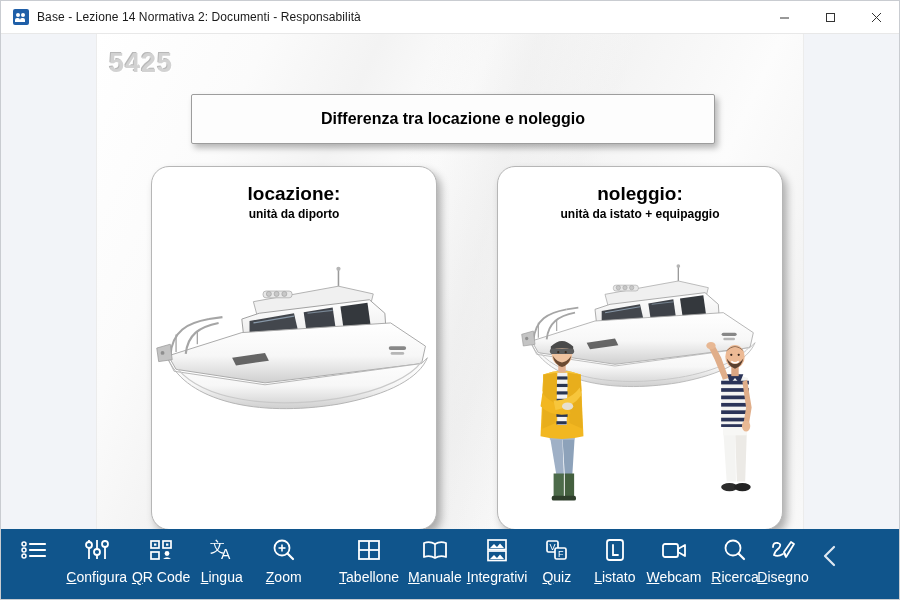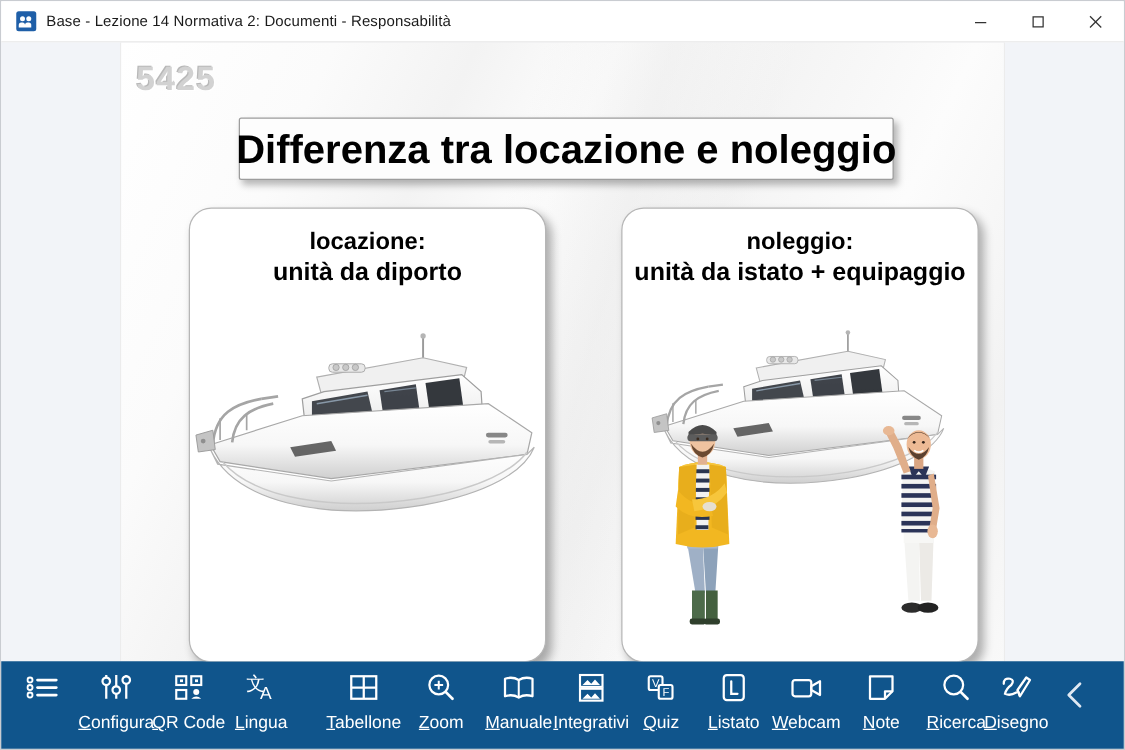--- a/index.html
+++ b/index.html
@@ -138,21 +138,21 @@
     background: #fdfdfd;
     border: 1px solid #9d9d9d;
     border-radius: 2px;
     display: flex;
     align-items: center;
     justify-content: center;
     box-shadow: 3px 4px 6px rgba(0,0,0,0.28);
     z-index: 3;
   }
   .title-banner-text {
-    font-size: 32px;
+    font-size: 16px;
     font-weight: bold;
     color: #000000;
     white-space: nowrap;
   }
 
   .cards {
     position: absolute;
     left: 22px;
     top: 132px;
     width: 664px;
@@ -176,21 +176,21 @@
     text-align: center;
     line-height: 1.18;
   }
   .card-title {
     font-size: 19px;
     font-weight: bold;
     color: #000000;
     display: block;
   }
   .card-sub {
-    font-size: 20px;
+    font-size: 12px;
     font-weight: bold;
     color: #000000;
     display: block;
     margin-top: 2px;
   }
   .card-art {
     position: absolute;
     left: 0;
     right: 0;
     top: 76px;
@@ -546,43 +546,43 @@
     <div class="tb-item" style="margin-left:10px">
       <div class="tb-icon">
         <svg width="28" height="24" viewBox="0 0 28 24">
           <text x="2" y="14" font-family="Liberation Sans, sans-serif" font-size="15" fill="#fff">文</text>
           <text x="13" y="21" font-family="Liberation Sans, sans-serif" font-size="14" fill="#fff">A</text>
         </svg>
       </div>
       <div class="tb-label"><span class="mn">L</span>ingua</div>
     </div>
 
-    <div class="tb-item" style="margin-left:34px">
-      <div class="tb-icon">
-        <svg width="26" height="24" viewBox="0 0 26 24">
-          <rect x="3" y="3" width="20" height="18" fill="none" stroke="#fff" stroke-width="1.8"></rect>
-          <line x1="13" y1="3" x2="13" y2="21" stroke="#fff" stroke-width="1.8"></line>
-          <line x1="3" y1="12" x2="23" y2="12" stroke="#fff" stroke-width="1.8"></line>
-        </svg>
-      </div>
-      <div class="tb-label"><span class="mn">T</span>abellone</div>
-    </div>
-
     <div class="tb-item" style="margin-left:14px">
       <div class="tb-icon">
         <svg width="26" height="24" viewBox="0 0 26 24">
           <circle cx="11" cy="10" r="7.5" fill="none" stroke="#fff" stroke-width="1.8"></circle>
           <line x1="11" y1="6.5" x2="11" y2="13.5" stroke="#fff" stroke-width="1.6"></line>
           <line x1="7.5" y1="10" x2="14.5" y2="10" stroke="#fff" stroke-width="1.6"></line>
           <line x1="16.5" y1="15.5" x2="22" y2="21" stroke="#fff" stroke-width="2.2" stroke-linecap="round"></line>
         </svg>
       </div>
       <div class="tb-label"><span class="mn">Z</span>oom</div>
     </div>
 
+    <div class="tb-item" style="margin-left:34px">
+      <div class="tb-icon">
+        <svg width="26" height="24" viewBox="0 0 26 24">
+          <rect x="3" y="3" width="20" height="18" fill="none" stroke="#fff" stroke-width="1.8"></rect>
+          <line x1="13" y1="3" x2="13" y2="21" stroke="#fff" stroke-width="1.8"></line>
+          <line x1="3" y1="12" x2="23" y2="12" stroke="#fff" stroke-width="1.8"></line>
+        </svg>
+      </div>
+      <div class="tb-label"><span class="mn">T</span>abellone</div>
+    </div>
+
     <div class="tb-item" style="margin-left:14px">
       <div class="tb-icon">
         <svg width="28" height="24" viewBox="0 0 28 24">
           <path d="M14 6 Q9 3 3 5 L3 19 Q9 17 14 20 Q19 17 25 19 L25 5 Q19 3 14 6 Z" fill="none" stroke="#fff" stroke-width="1.8" stroke-linejoin="round"></path>
           <line x1="14" y1="6" x2="14" y2="20" stroke="#fff" stroke-width="1.6"></line>
         </svg>
       </div>
       <div class="tb-label"><span class="mn">M</span>anuale</div>
     </div>
 
@@ -623,29 +623,20 @@
     <div class="tb-item" style="margin-left:10px">
       <div class="tb-icon">
         <svg width="28" height="24" viewBox="0 0 28 24">
           <rect x="3" y="6" width="15" height="13" rx="2" fill="none" stroke="#fff" stroke-width="1.8"></rect>
           <path d="M18 11 L25 7 L25 18 L18 14 Z" fill="none" stroke="#fff" stroke-width="1.8" stroke-linejoin="round"></path>
         </svg>
       </div>
       <div class="tb-label"><span class="mn">W</span>ebcam</div>
     </div>
 
-    <div class="tb-item" style="margin-left:12px">
-      <div class="tb-icon">
-        <svg width="26" height="24" viewBox="0 0 26 24">
-          <path d="M4 3 L22 3 L22 15 L16 21 L4 21 Z" fill="none" stroke="#fff" stroke-width="1.8" stroke-linejoin="round"></path>
-          <path d="M22 15 L16 15 L16 21" fill="none" stroke="#fff" stroke-width="1.8" stroke-linejoin="round"></path>
-        </svg>
-      </div>
-      <div class="tb-label"><span class="mn">N</span>ote</div>
-    </div>
 
     <div class="tb-item" style="margin-left:12px">
       <div class="tb-icon">
         <svg width="26" height="24" viewBox="0 0 26 24">
           <circle cx="11" cy="10" r="7.5" fill="none" stroke="#fff" stroke-width="1.8"></circle>
           <line x1="16.5" y1="15.5" x2="22" y2="21" stroke="#fff" stroke-width="2.2" stroke-linecap="round"></line>
         </svg>
       </div>
       <div class="tb-label"><span class="mn">R</span>icerca</div>
     </div>

